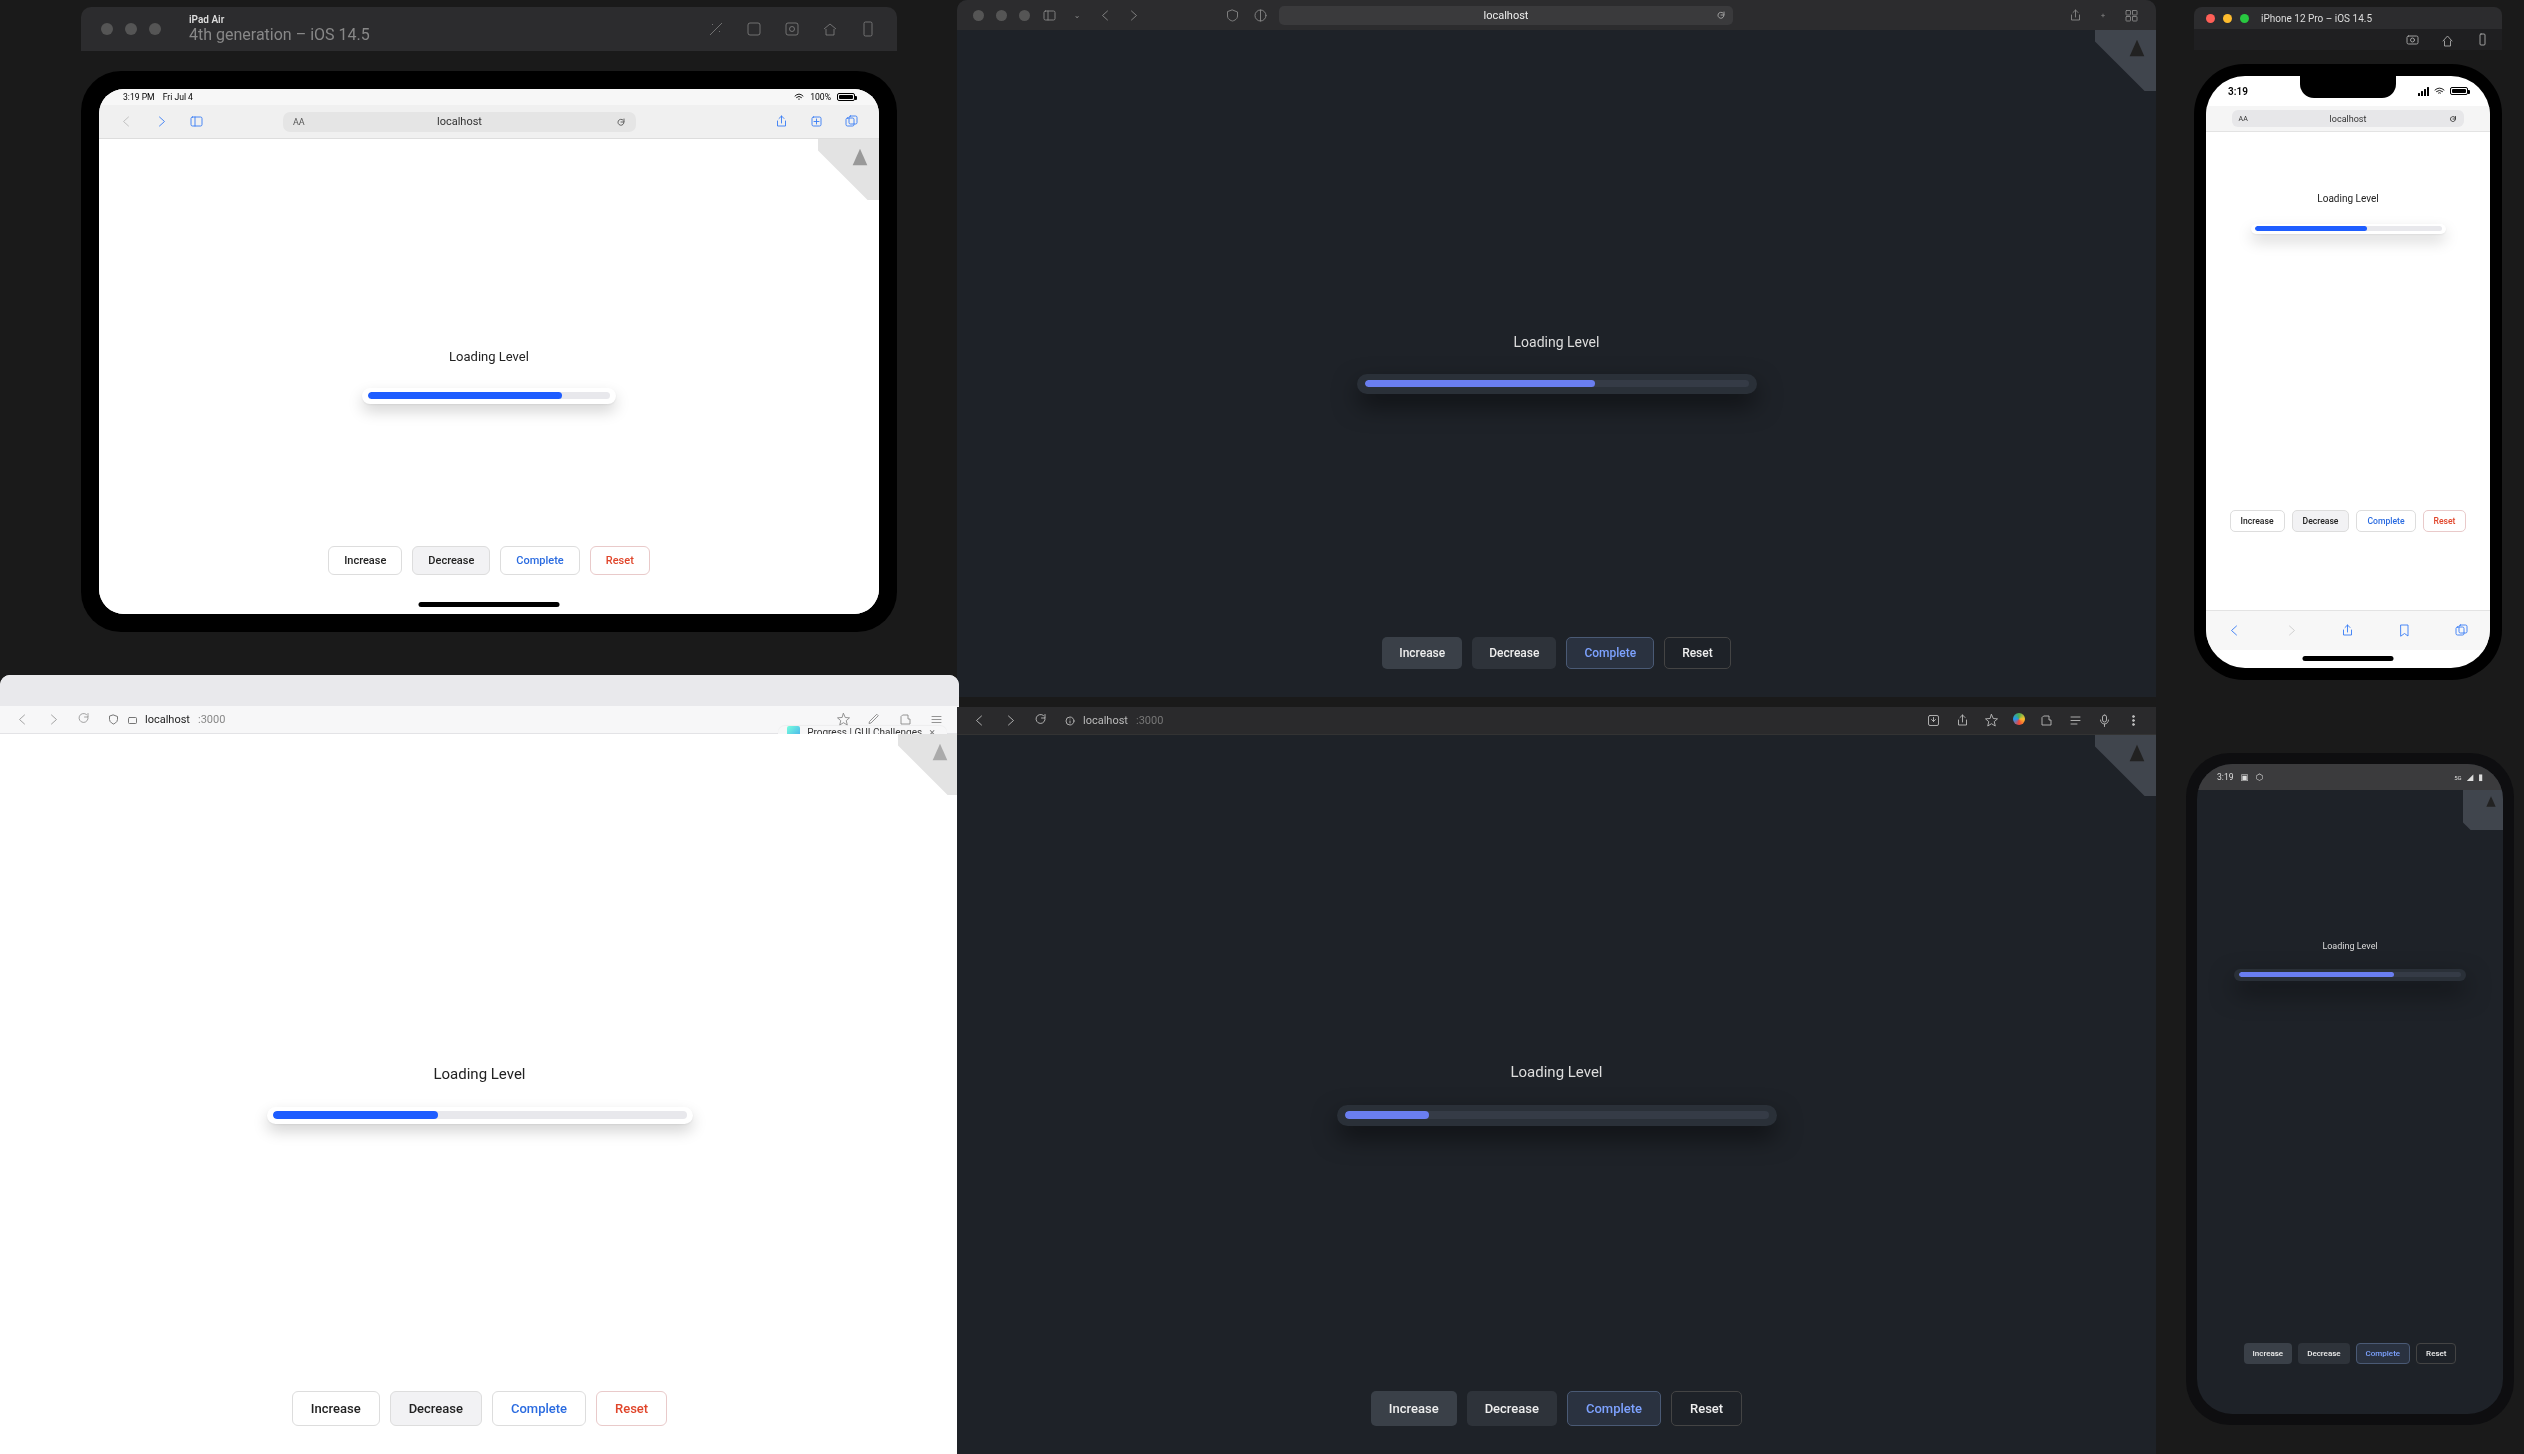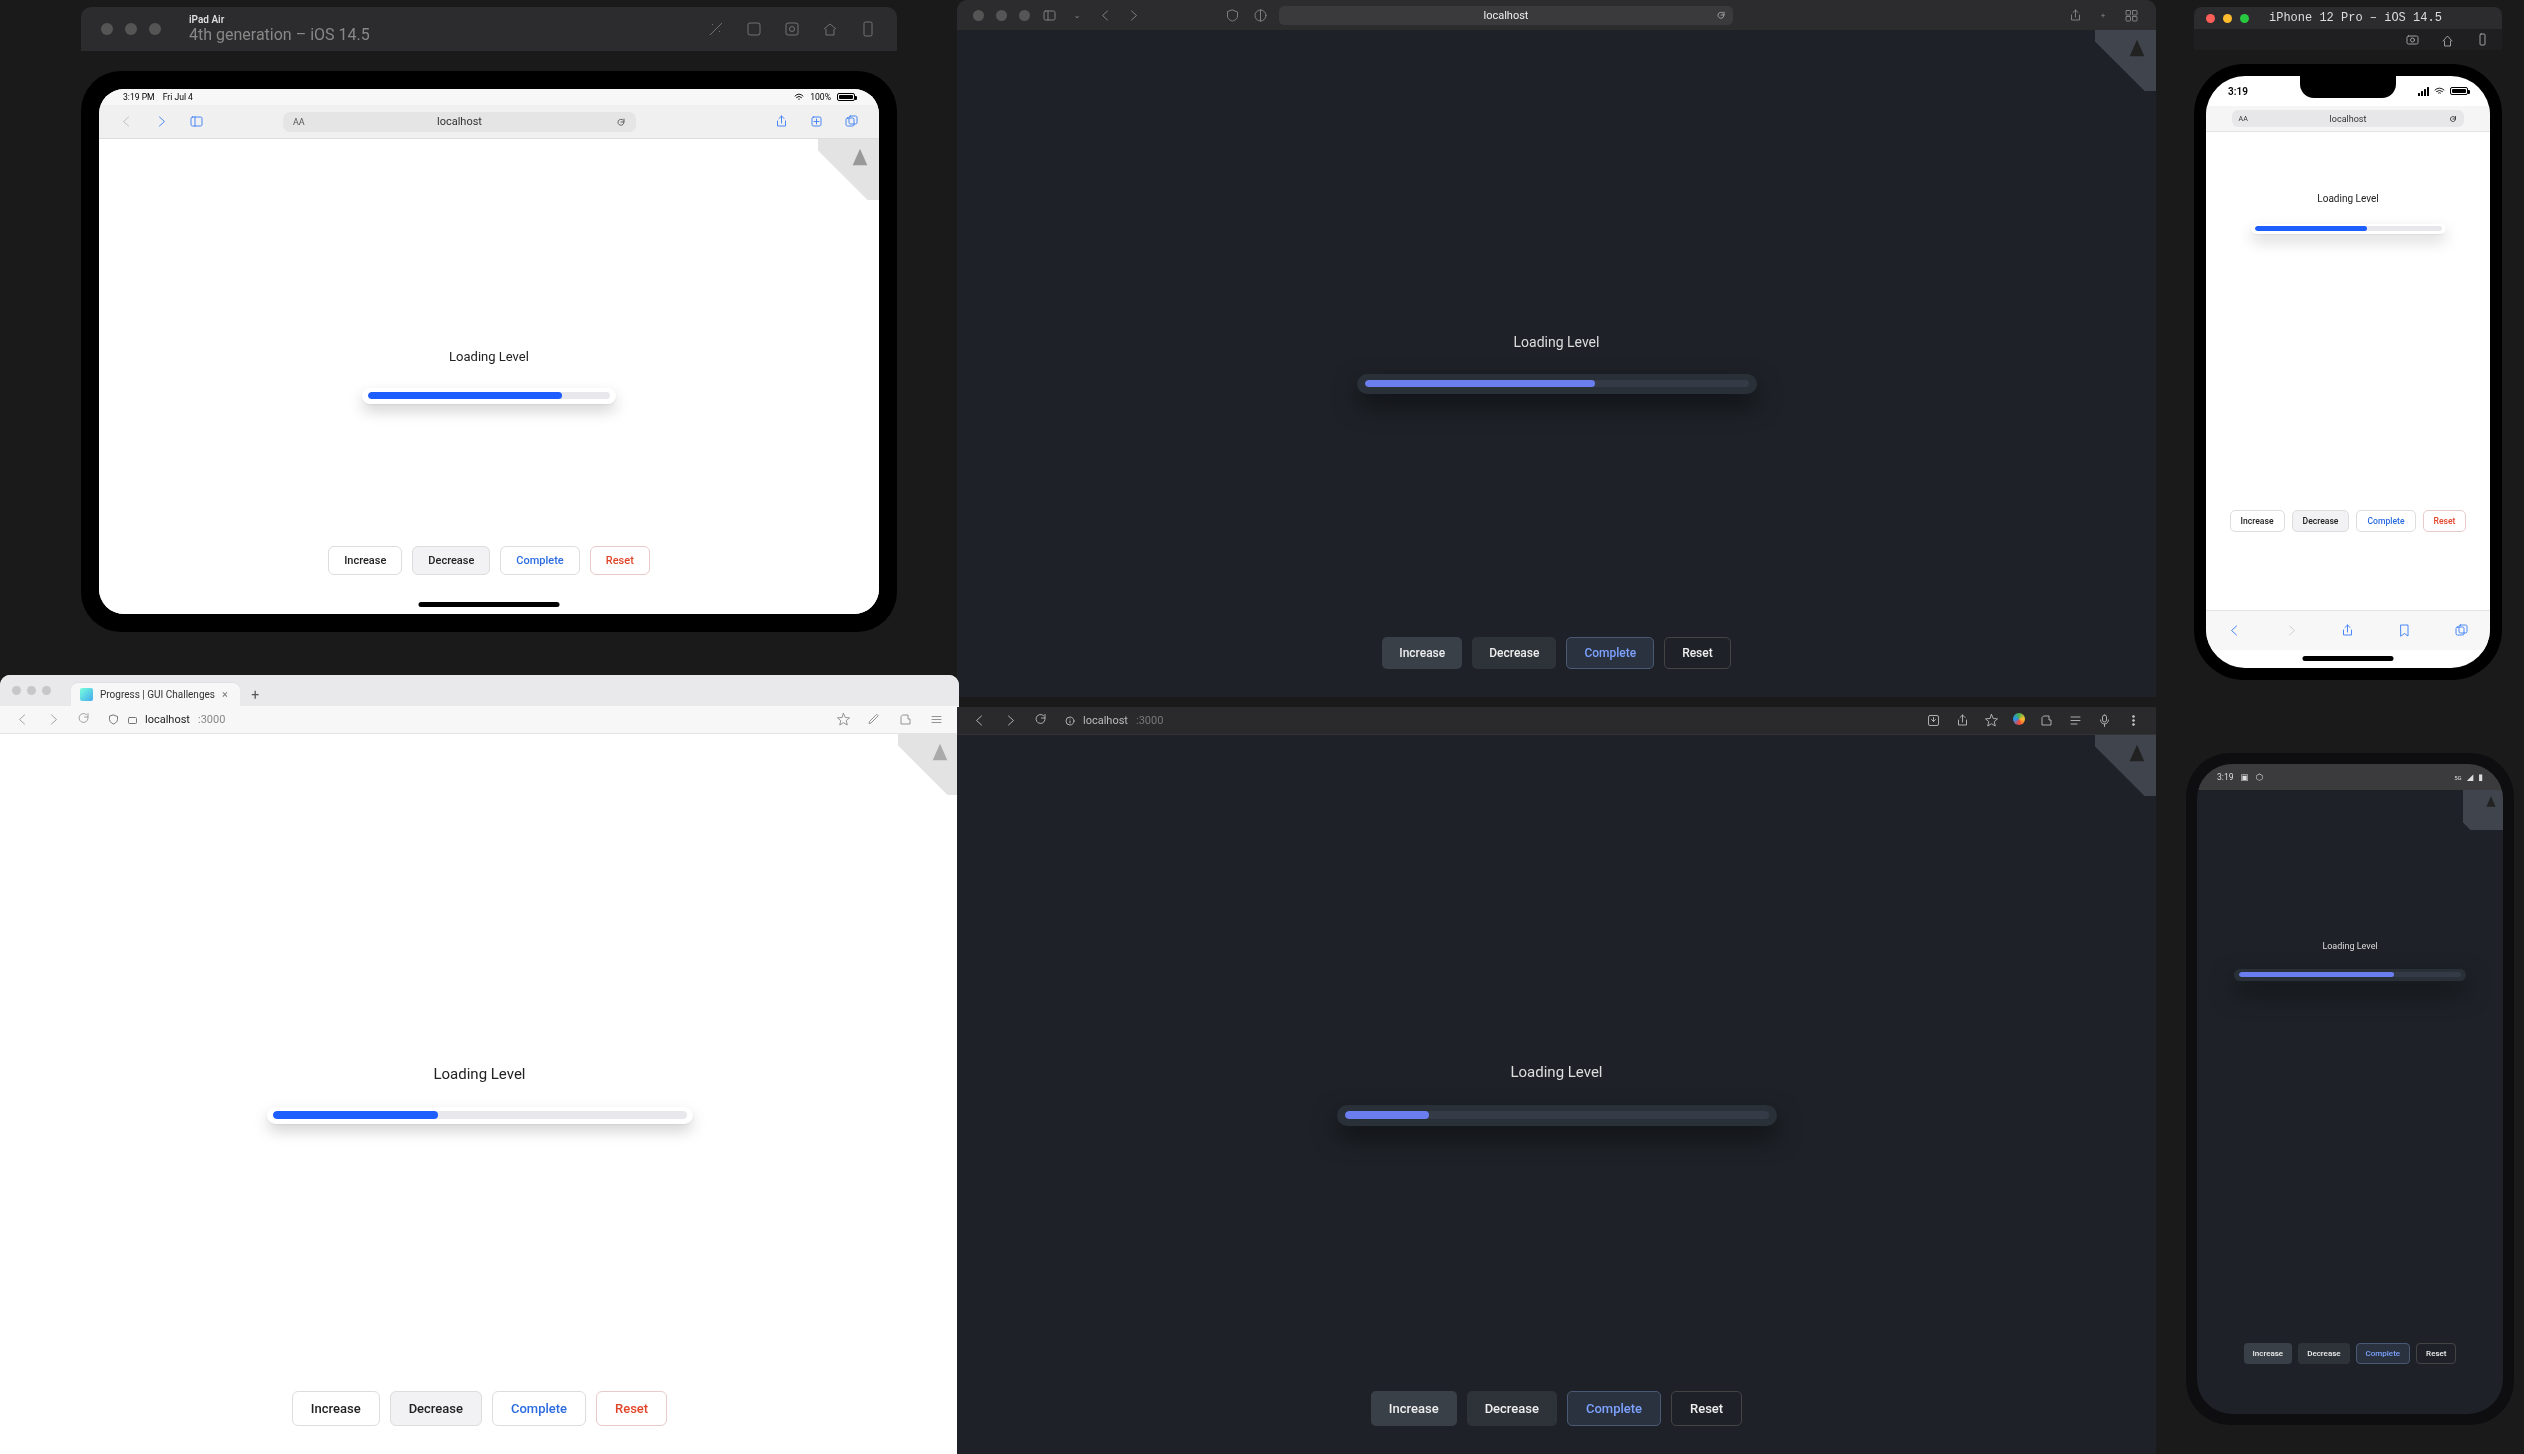--- a/index.html
+++ b/index.html
@@ -58,37 +58,37 @@
 .win-safari-dark .url-field { flex: 0 0 454px; margin: 0 auto; background: #3a3a3c; height: 19px; border-radius: 5px; display: flex; align-items: center; justify-content: center; color: #eee; font-size: 11px; position: relative; }
 .win-safari-dark .url-field .reload { position: absolute; right: 7px; color: #aaa; }
 .win-safari-dark .content { height: calc(100% - 30px); position: relative; }
 
 
 .win-iphone { position: absolute; left: 2194px; top: 7px; width: 308px; height: 682px; }
 .win-iphone .titlebar { background: #2c2c2e; height: 22px; border-radius: 8px 8px 0 0; display: flex; align-items: center; padding: 0 12px; gap: 8px; }
 .win-iphone .titlebar .t-red   { width: 9px; height: 9px; border-radius: 50%; background: #ff5f57; }
 .win-iphone .titlebar .t-yellow{ width: 9px; height: 9px; border-radius: 50%; background: #febc2e; }
 .win-iphone .titlebar .t-green { width: 9px; height: 9px; border-radius: 50%; background: #28c840; }
-.win-iphone .titlebar .title   { color: #ddd; font-size: 12px; margin-left: 12px; font-family: Liberation Mono, monospace; }
+.win-iphone .titlebar .title   { color: #ddd; font-size: 10px; margin-left: 4px; }
 .win-iphone .subbar { background: #1f1f21; height: 21px; display: flex; align-items: center; justify-content: flex-end; padding: 0 12px; gap: 20px; color: #aaa; }
 .win-iphone .phone-frame { background: #000; border-radius: 50px; padding: 12px; margin-top: 14px; position: relative; }
 .win-iphone .phone-screen { background: #fff; border-radius: 39px; overflow: hidden; height: 592px; position: relative; }
 .notch { position: absolute; top: 0; left: 50%; transform: translateX(-50%); width: 96px; height: 22px; background: #000; border-radius: 0 0 14px 14px; z-index: 5; }
 .win-iphone .ios-status { height: 30px; display: flex; align-items: center; justify-content: space-between; padding: 0 22px; font-size: 10px; color: #000; font-weight: 600; }
 .win-iphone .safari-toolbar { height: 26px; background: #f5f5f5; border-bottom: 0.5px solid #e3e3e3; display: flex; align-items: center; justify-content: center; position: relative; }
 .win-iphone .safari-url { background: #e7e7e9; border-radius: 6px; height: 17px; display: flex; align-items: center; justify-content: center; width: 82%; font-size: 9px; color: #333; position: relative; }
 .win-iphone .safari-url .aa { position: absolute; left: 7px; font-size: 7px; }
 .win-iphone .safari-url .reload { position: absolute; right: 7px; }
 .win-iphone .safari-bottombar { position: absolute; bottom: 18px; left: 0; right: 0; height: 40px; background: #f7f7f7; border-top: 0.5px solid #e3e3e3; display: flex; align-items: center; justify-content: space-around; color: #367bf5; }
 .win-iphone .app { height: calc(100% - 101px); display: flex; flex-direction: column; align-items: center; justify-content: center; position: relative; }
 .win-iphone .btn-light { font-size: 8.6px; padding: 5px 10px; border-radius: 5px; }
 
 
 .win-browser-light { position: absolute; left: 0; top: 675px; width: 959px; height: 780px; background: #fff; border-radius: 10px 10px 0 0; overflow: hidden; }
-.win-browser-light .tabbar { height: 31px; background: #e9e9ec; display: flex; align-items: flex-end; padding: 0 12px 0 12px; gap: 6px; }
+.win-browser-light .tabbar { height: 31px; background: #e9e9ec; display: flex; align-items: flex-end; padding: 0 12px 0 12px; gap: 6px; flex-direction: column; }
 .win-browser-light .tabbar .tl { width: 9px; height: 9px; background: #c7c7c7; margin-bottom: 11px; }
 .tab { background: #f7f7f8; height: 23px; border-radius: 7px 7px 0 0; display: flex; align-items: center; padding: 0 12px 0 9px; gap: 7px; font-size: 10px; color: #333; box-shadow: 0 -0.5px 1px rgba(0,0,0,.04); }
 .tab .favicon { width: 13px; height: 13px; border-radius: 2px; background: linear-gradient(135deg,#7fd,#4ae); }
 .tab .close { color: #777; font-size: 11px; }
 .newtab { width: 19px; height: 19px; display: flex; align-items: center; justify-content: center; color: #555; font-size: 14px; margin-bottom: 2px; }
 .win-browser-light .urlbar { height: 28px; background: #f7f7f8; border-bottom: 0.5px solid #e3e3e6; display: flex; align-items: center; padding: 0 15px; gap: 16px; }
 .win-browser-light .urlbar .nav { display: flex; gap: 16px; color: #999; }
 .win-browser-light .urlbar .addr { flex: 1; display: flex; align-items: center; gap: 8px; color: #222; font-size: 11px; }
 .win-browser-light .urlbar .addr .port { color: #888; }
 .win-browser-light .urlbar .right { display: flex; gap: 16px; color: #888; }

